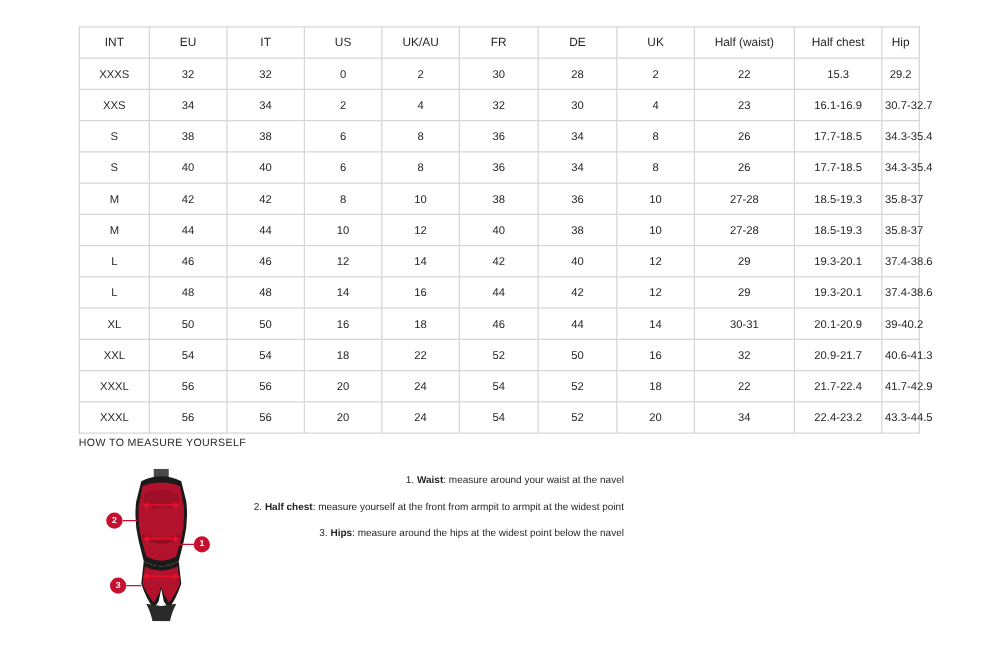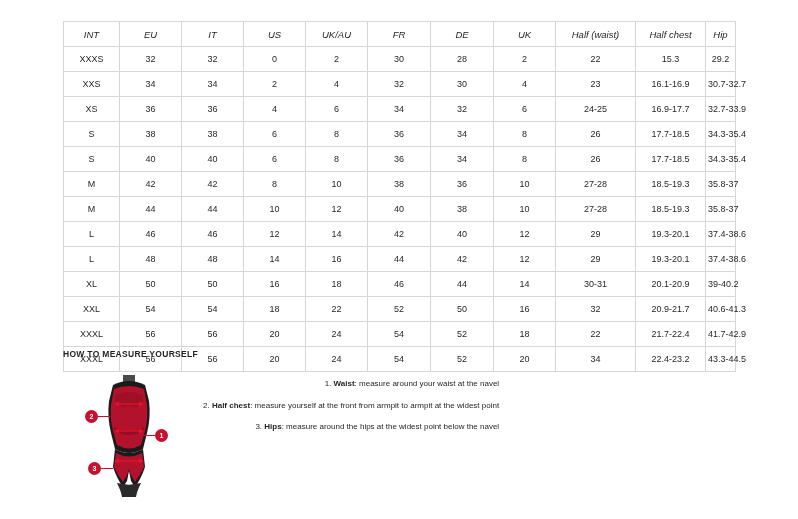--- a/index.html
+++ b/index.html
@@ -39,21 +39,20 @@
     text-align: center;
     vertical-align: middle;
     font-size: 9px;
     font-weight: normal;
     color: #231f20;
     padding: 0 2px;
     white-space: nowrap;
   }
   table.size-table th {
     font-size: 9.5px;
-    font-style: italic;
   }
   
   .size-table col.c0 { width: 56px; }
   .size-table col.c1 { width: 62px; }
   .size-table col.c2 { width: 62px; }
   .size-table col.c3 { width: 62px; }
   .size-table col.c4 { width: 62px; }
   .size-table col.c5 { width: 63px; }
   .size-table col.c6 { width: 63px; }
   .size-table col.c7 { width: 62px; }
@@ -63,21 +62,21 @@
 
   
   .measure-section {
     position: absolute;
     left: 63px;
     top: 349px;
     width: 700px;
   }
   .measure-title {
     font-size: 8.5px;
-    font-weight: bold;
+    font-weight: normal;
     letter-spacing: 0.3px;
     color: #231f20;
     margin-bottom: 10px;
   }
   .measure-body {
     position: relative;
     display: flex;
     align-items: flex-start;
   }
   .figure-area {
@@ -188,33 +187,20 @@
           <td>2</td>
           <td>4</td>
           <td>32</td>
           <td>30</td>
           <td>4</td>
           <td>23</td>
           <td>16.1-16.9</td>
           <td>30.7-32.7</td>
         </tr>
         <tr>
-          <td>XS</td>
-          <td>36</td>
-          <td>36</td>
-          <td>4</td>
-          <td>6</td>
-          <td>34</td>
-          <td>32</td>
-          <td>6</td>
-          <td>24-25</td>
-          <td>16.9-17.7</td>
-          <td>32.7-33.9</td>
-        </tr>
-        <tr>
           <td>S</td>
           <td>38</td>
           <td>38</td>
           <td>6</td>
           <td>8</td>
           <td>36</td>
           <td>34</td>
           <td>8</td>
           <td>26</td>
           <td>17.7-18.5</td>

